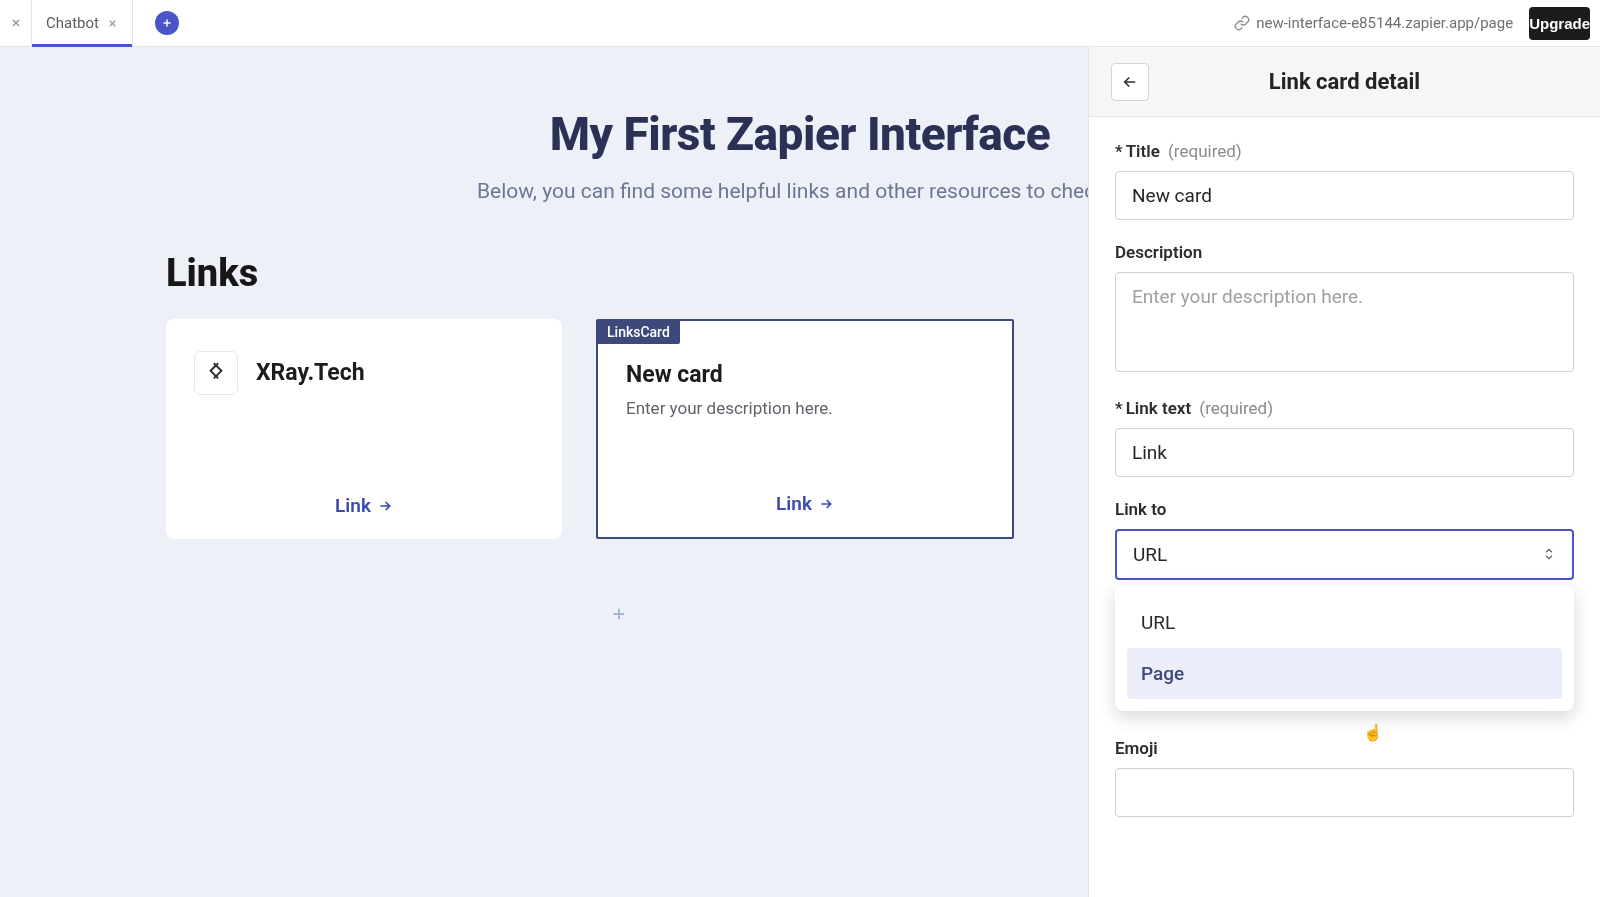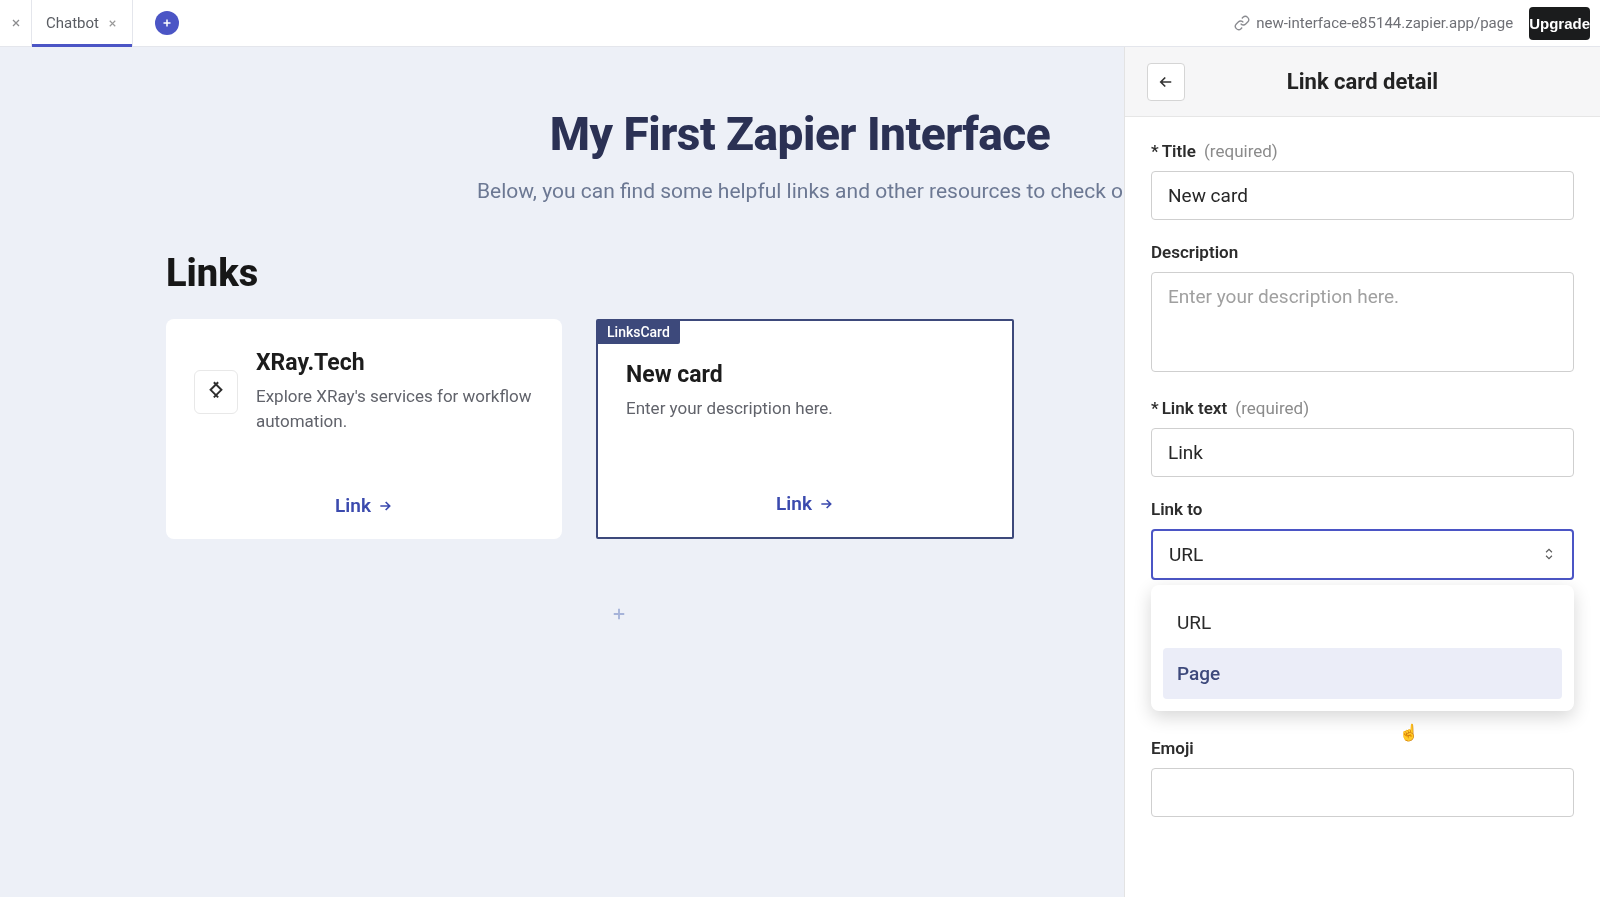--- a/index.html
+++ b/index.html
@@ -196,21 +196,21 @@
     display: flex;
     align-items: center;
     justify-content: center;
   }
   .add-card-btn svg { width: 18px; height: 18px; stroke: #a6b3d9; stroke-width: 2.5; }
 
   
   .side-panel {
     position: absolute;
     top: 47px; right: 0; bottom: 0;
-    width: 476px;
+    width: 512px;
     background: #fff;
     border-left: 1px solid #e3e3e3;
     overflow-y: auto;
   }
   .panel-header {
     height: 70px;
     background: #f6f6f7;
     border-bottom: 1px solid #e6e6e6;
     display: flex;
     align-items: center;
@@ -360,21 +360,20 @@
       <div class="card">
         <div class="card-head">
           <div class="card-icon">
             <svg viewBox="0 0 24 24" fill="none" stroke="currentColor" stroke-width="1.8">
                 <path d="M14 3l-7 7 7 7"></path>
                 <path d="M10 3l7 7-7 7"></path>
               </svg>
           </div>
           <div>
             <div class="card-title">XRay.Tech</div>
-            <div class="card-desc">Explore XRay's services for workflow automation.</div>
           </div>
         </div>
         <div class="card-link">
           <span>Link</span>
           <svg viewBox="0 0 24 24" fill="none" stroke="currentColor" stroke-width="2.5">
               <path d="M5 12h14M13 6l6 6-6 6"></path>
             </svg>
         </div>
       </div>
 

